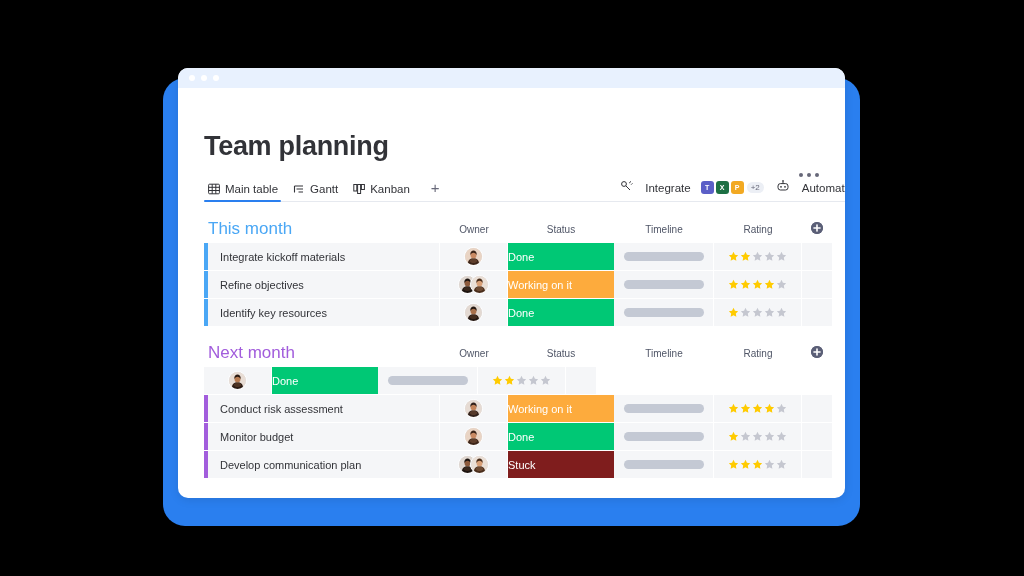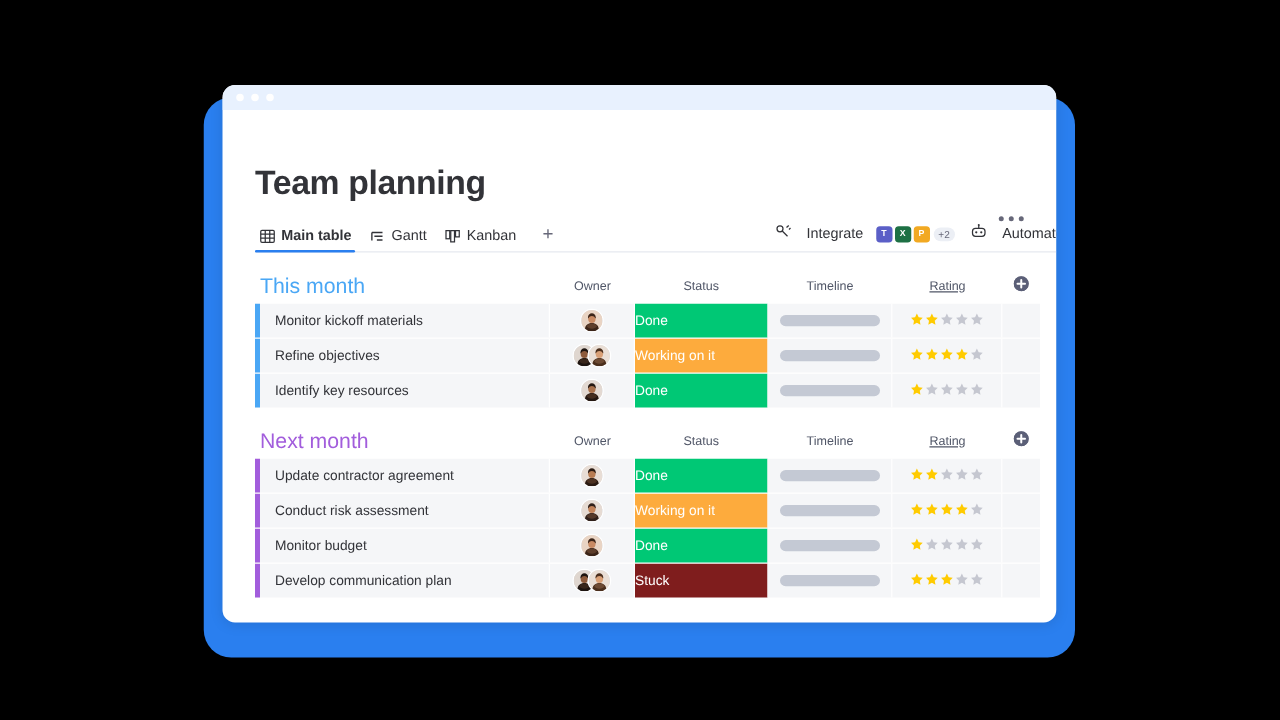--- a/index.html
+++ b/index.html
@@ -74,21 +74,21 @@
     height: 27px;
     position: relative;
   }
   .tab {
     display: flex; align-items: center; gap: 5px;
     font-size: 11.5px; color: #323338;
     padding: 0 11px 6px 4px;
     position: relative;
     white-space: nowrap;
   }
-  .tab.active { color: #323338; font-weight: bold; }
+  .tab.active { color: #323338; }
   .tab.active:after {
     content: ""; position: absolute;
     left: 0; right: 8px; bottom: -1px; height: 2px;
     background: #2a7fef; border-radius: 2px;
   }
   .tab-plus {
     font-size: 15px; color: #676879; padding: 0 8px 6px 10px;
     line-height: 1;
   }
   .tab svg { display: block; }
@@ -119,21 +119,21 @@
   }
   .group-header-row, .row {
     display: flex; align-items: center;
   }
   .group-header-row { height: 24px; }
 
   .col-title { width: 236px; }
   .col-owner { width: 68px; text-align: center; }
   .col-status { width: 106px; text-align: center; }
   .col-timeline { width: 100px; text-align: center; }
-  .col-rating { width: 88px; text-align: center; text-decoration: underline; }
+  .col-rating { width: 88px; text-align: center; }
   .col-add { width: 30px; text-align: center; }
 
   .col-head {
     font-size: 10px; color: #505667;
   }
 
   .add-col-icon {
     width: 12px; height: 12px; border-radius: 50%;
     background: #5b5f77; color: #fff;
     display: inline-flex; align-items: center; justify-content: center;
@@ -310,21 +310,21 @@
     <svg width="12" height="12" viewBox="0 0 12 12">
       <circle cx="6" cy="6" r="6" fill="#5b5f77"></circle>
       <line x1="6" y1="3" x2="6" y2="9" stroke="#fff" stroke-width="1.6" stroke-linecap="round"></line>
       <line x1="3" y1="6" x2="9" y2="6" stroke="#fff" stroke-width="1.6" stroke-linecap="round"></line>
     </svg>
                 </span></div>
             </div>
             <div class="rows">
               <div class="row">
                 <div class="cell title-cell" style="border-left-color:#4aa7f5">
-         <span>Monitor kickoff materials</span>
+         <span>Integrate kickoff materials</span>
        </div>
                 <div class="cell owner-cell">
                   <div class="avatars">
                     <span class="avatar">
                       <svg viewBox="0 0 20 20" preserveAspectRatio="xMidYMid slice">
       <rect width="20" height="20" fill="#e9d4c4"></rect>
       <path d="M10 12.2c-3.6 0-6.4 2.4-6.4 5.6V20h12.8v-2.2c0-3.2-2.8-5.6-6.4-5.6z" fill="#3b2418"></path>
       <ellipse cx="10" cy="8.2" rx="3.5" ry="4" fill="#c98a63"></ellipse>
       <path d="M6.3 7.2c0-2.6 1.7-4.2 3.7-4.2s3.7 1.6 3.7 4.2c0 .6-.3.9-.6.4-.5-1-1.6-1.9-3.1-1.9S7.4 6.6 6.9 7.6c-.3.5-.6.2-.6-.4z" fill="#3b2418"></path>
       <path d="M10 12.4c-2.1 0-3.9 1.1-4.9 2.8.9 1.4 2.7 2.4 4.9 2.4s4-1 4.9-2.4c-1-1.7-2.8-2.8-4.9-2.8z" fill="#c98a63" opacity="0.25"></path>
@@ -483,23 +483,20 @@
               <div class="col-add"><span class="add-col-icon">
     <svg width="12" height="12" viewBox="0 0 12 12">
       <circle cx="6" cy="6" r="6" fill="#5b5f77"></circle>
       <line x1="6" y1="3" x2="6" y2="9" stroke="#fff" stroke-width="1.6" stroke-linecap="round"></line>
       <line x1="3" y1="6" x2="9" y2="6" stroke="#fff" stroke-width="1.6" stroke-linecap="round"></line>
     </svg>
                 </span></div>
             </div>
             <div class="rows">
               <div class="row">
-                <div class="cell title-cell" style="border-left-color:#a25ddc">
-         <span>Update contractor agreement</span>
-       </div>
                 <div class="cell owner-cell">
                   <div class="avatars">
                     <span class="avatar">
                       <svg viewBox="0 0 20 20" preserveAspectRatio="xMidYMid slice">
       <rect width="20" height="20" fill="#e8ddd5"></rect>
       <path d="M10 12.2c-3.6 0-6.4 2.4-6.4 5.6V20h12.8v-2.2c0-3.2-2.8-5.6-6.4-5.6z" fill="#2a1a12"></path>
       <ellipse cx="10" cy="8.2" rx="3.5" ry="4" fill="#b87c52"></ellipse>
       <path d="M6.3 7.2c0-2.6 1.7-4.2 3.7-4.2s3.7 1.6 3.7 4.2c0 .6-.3.9-.6.4-.5-1-1.6-1.9-3.1-1.9S7.4 6.6 6.9 7.6c-.3.5-.6.2-.6-.4z" fill="#2a1a12"></path>
       <path d="M10 12.4c-2.1 0-3.9 1.1-4.9 2.8.9 1.4 2.7 2.4 4.9 2.4s4-1 4.9-2.4c-1-1.7-2.8-2.8-4.9-2.8z" fill="#b87c52" opacity="0.25"></path>
     </svg>

